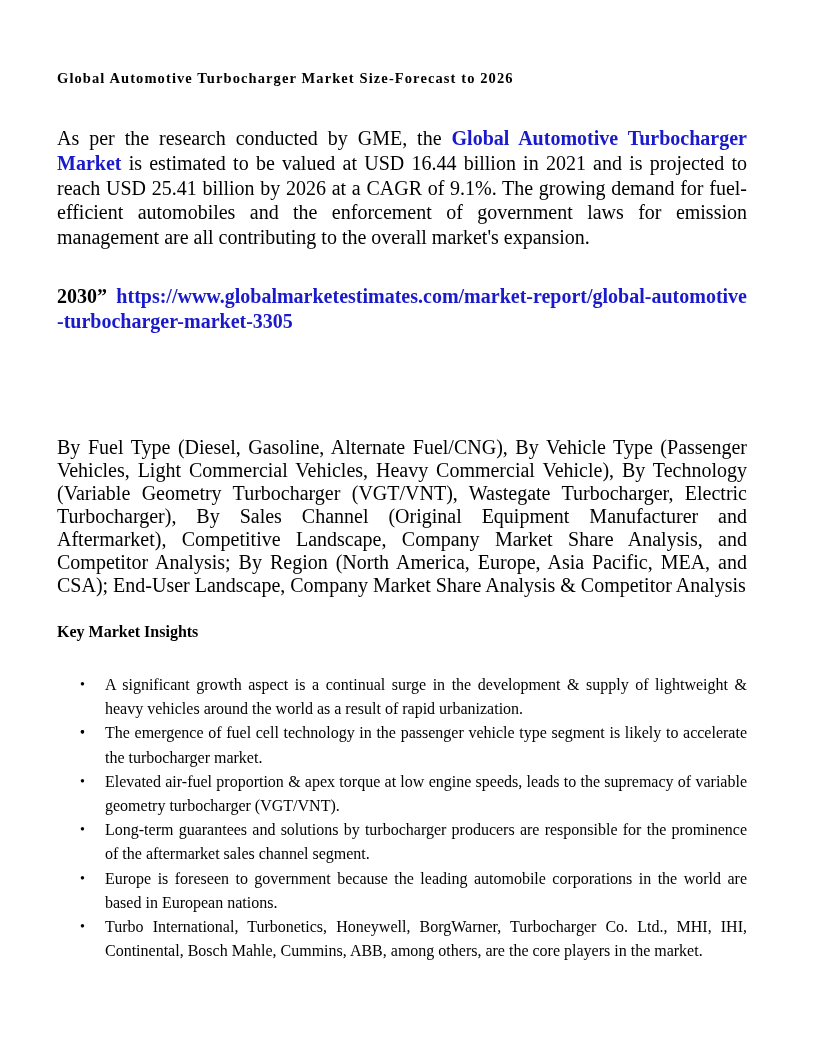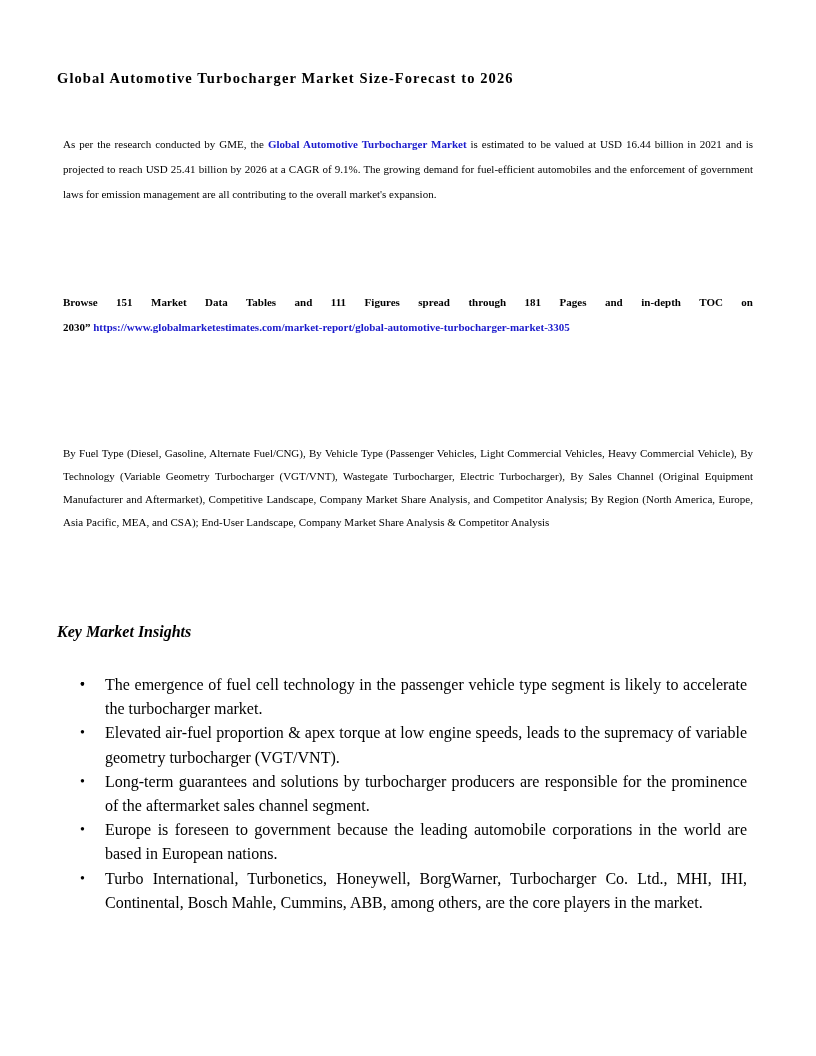--- a/index.html
+++ b/index.html
@@ -25,44 +25,43 @@
       position: absolute;
       top: 70px;
       left: 0;
       font-size: 14.5px;
       font-weight: bold;
       letter-spacing: 1.1px;
       white-space: nowrap;
       text-align: right;
     }
     .para {
-      font-size: 11px;
+      font-size: 20px;
       line-height: 24.8px;
       text-align: justify;
-      margin: 6px;
+      margin: 0;
     }
     .p-intro { position: absolute; top: 126px; left: 0; width: 690px; }
     .p-browse { position: absolute; top: 284px; left: 0; width: 690px; font-weight: bold; }
     .p-segments { position: absolute; top: 436px; left: 0; width: 690px; line-height: 23px; }
     .link {
       color: #1a1acc;
       font-weight: bold;
       text-decoration: none;
     }
     .browse-line2 {
       display: block;
       text-align: justify;
       text-align-last: justify;
     }
     .heading-insights {
       position: absolute;
       top: 623px;
       left: 0;
       font-size: 16px;
-      font-style: italic;
       font-weight: bold;
     }
     ul.insights {
       position: absolute;
       top: 673px;
       left: 0;
       width: 690px;
       margin: 0;
       padding: 0;
       list-style: none;
@@ -84,30 +83,29 @@
 </head>
 <body>
 
 <div class="page">
 
   <div class="title">Global Automotive Turbocharger Market Size-Forecast to 2026</div>
 
   <p class="para p-intro"><span>As per the research conducted by GME, the </span><a class="link">Global Automotive Turbocharger Market</a><span> is estimated to be valued at USD 16.44 billion in 2021 and is projected to reach USD 25.41 billion by 2026 at a CAGR of 9.1%. The growing demand for fuel-efficient automobiles and the enforcement of government laws for emission management are all contributing to the overall market's expansion.</span></p>
 
   <p class="para p-browse">
-    <span class="browse-line2">Browse 151 Market Data Tables and 111 Figures spread through 181 Pages and in-depth TOC on</span>
     <span>2030” </span><a class="link" style="word-break: break-all;">https://www.globalmarketestimates.com/market-report/global-automotive-turbocharger-market-3305</a>
   </p>
 
   <p class="para p-segments">By Fuel Type (Diesel, Gasoline, Alternate Fuel/CNG), By Vehicle Type (Passenger Vehicles, Light Commercial Vehicles, Heavy Commercial Vehicle), By Technology (Variable Geometry Turbocharger (VGT/VNT), Wastegate Turbocharger, Electric Turbocharger), By Sales Channel (Original Equipment Manufacturer and Aftermarket), Competitive Landscape, Company Market Share Analysis, and Competitor Analysis; By Region (North America, Europe, Asia Pacific, MEA, and CSA); End-User Landscape, Company Market Share Analysis &amp; Competitor Analysis</p>
 
   <div class="heading-insights">Key Market Insights</div>
 
   <ul class="insights">
-    <li><span class="bullet">•</span></li>
+    <li><span class="bullet">•</span><span>A significant growth aspect is a continual surge in the development &amp; supply of lightweight &amp; heavy vehicles around the world as a result of rapid urbanization.</span></li>
     <li><span class="bullet">•</span></li>
     <li><span class="bullet">•</span><span>The emergence of fuel cell technology in the passenger vehicle type segment is likely to accelerate the turbocharger market.</span></li>
     <li><span class="bullet">•</span><span>Elevated air-fuel proportion &amp; apex torque at low engine speeds, leads to the supremacy of variable geometry turbocharger (VGT/VNT).</span></li>
     <li><span class="bullet">•</span><span>Long-term guarantees and solutions by turbocharger producers are responsible for the prominence of the aftermarket sales channel segment.</span></li>
     <li><span class="bullet">•</span><span>Europe is foreseen to government because the leading automobile corporations in the world are based in European nations.</span></li>
     <li><span class="bullet">•</span><span>Turbo International, Turbonetics, Honeywell, BorgWarner, Turbocharger Co. Ltd., MHI, IHI, Continental, Bosch Mahle, Cummins, ABB, among others, are the core players in the market.</span></li>
   </ul>
 
 </div>
 

